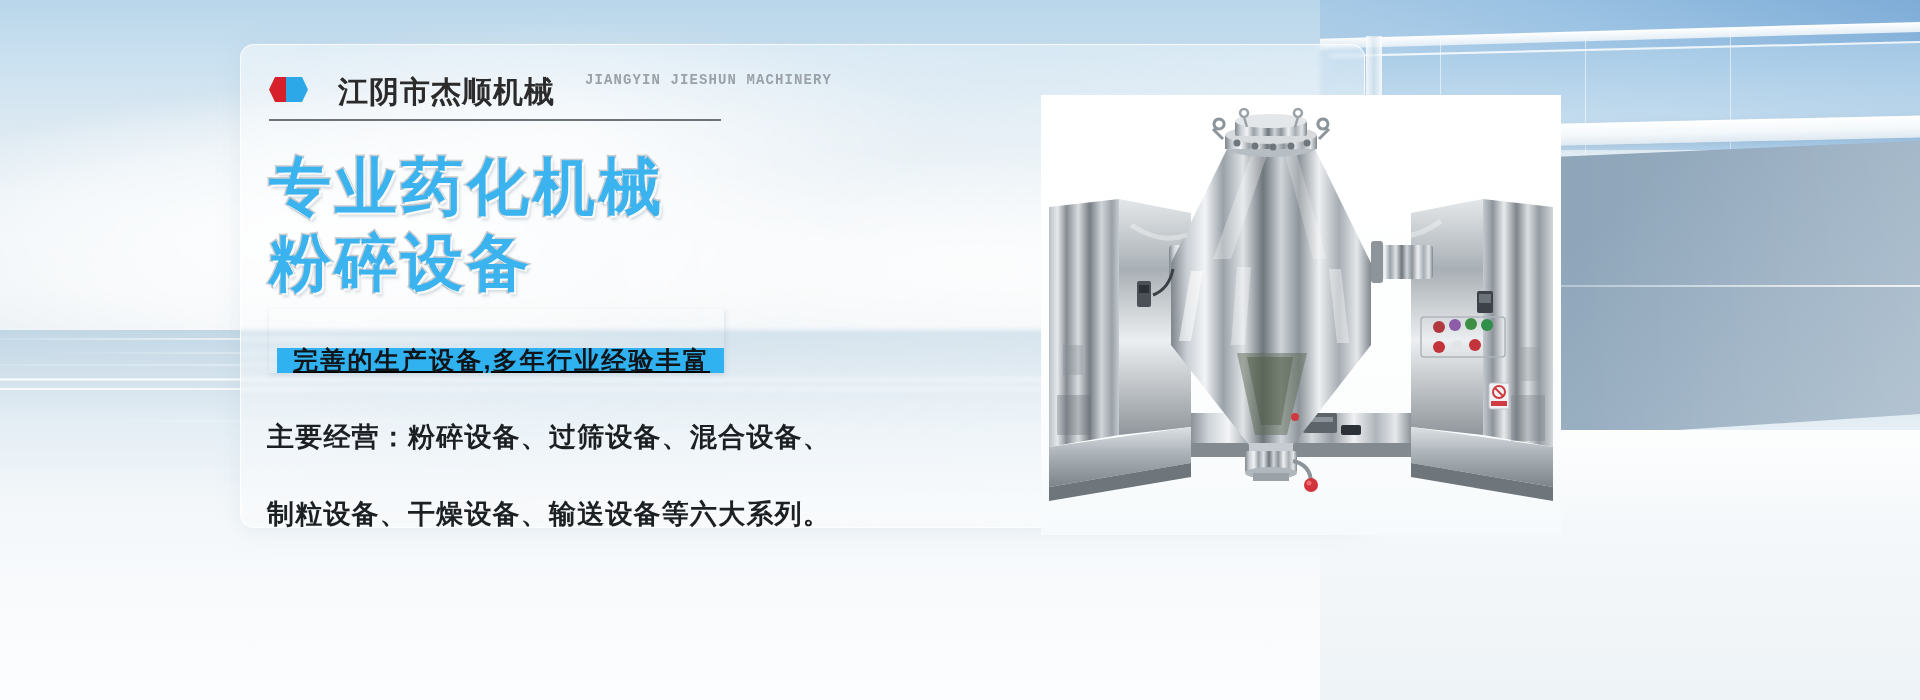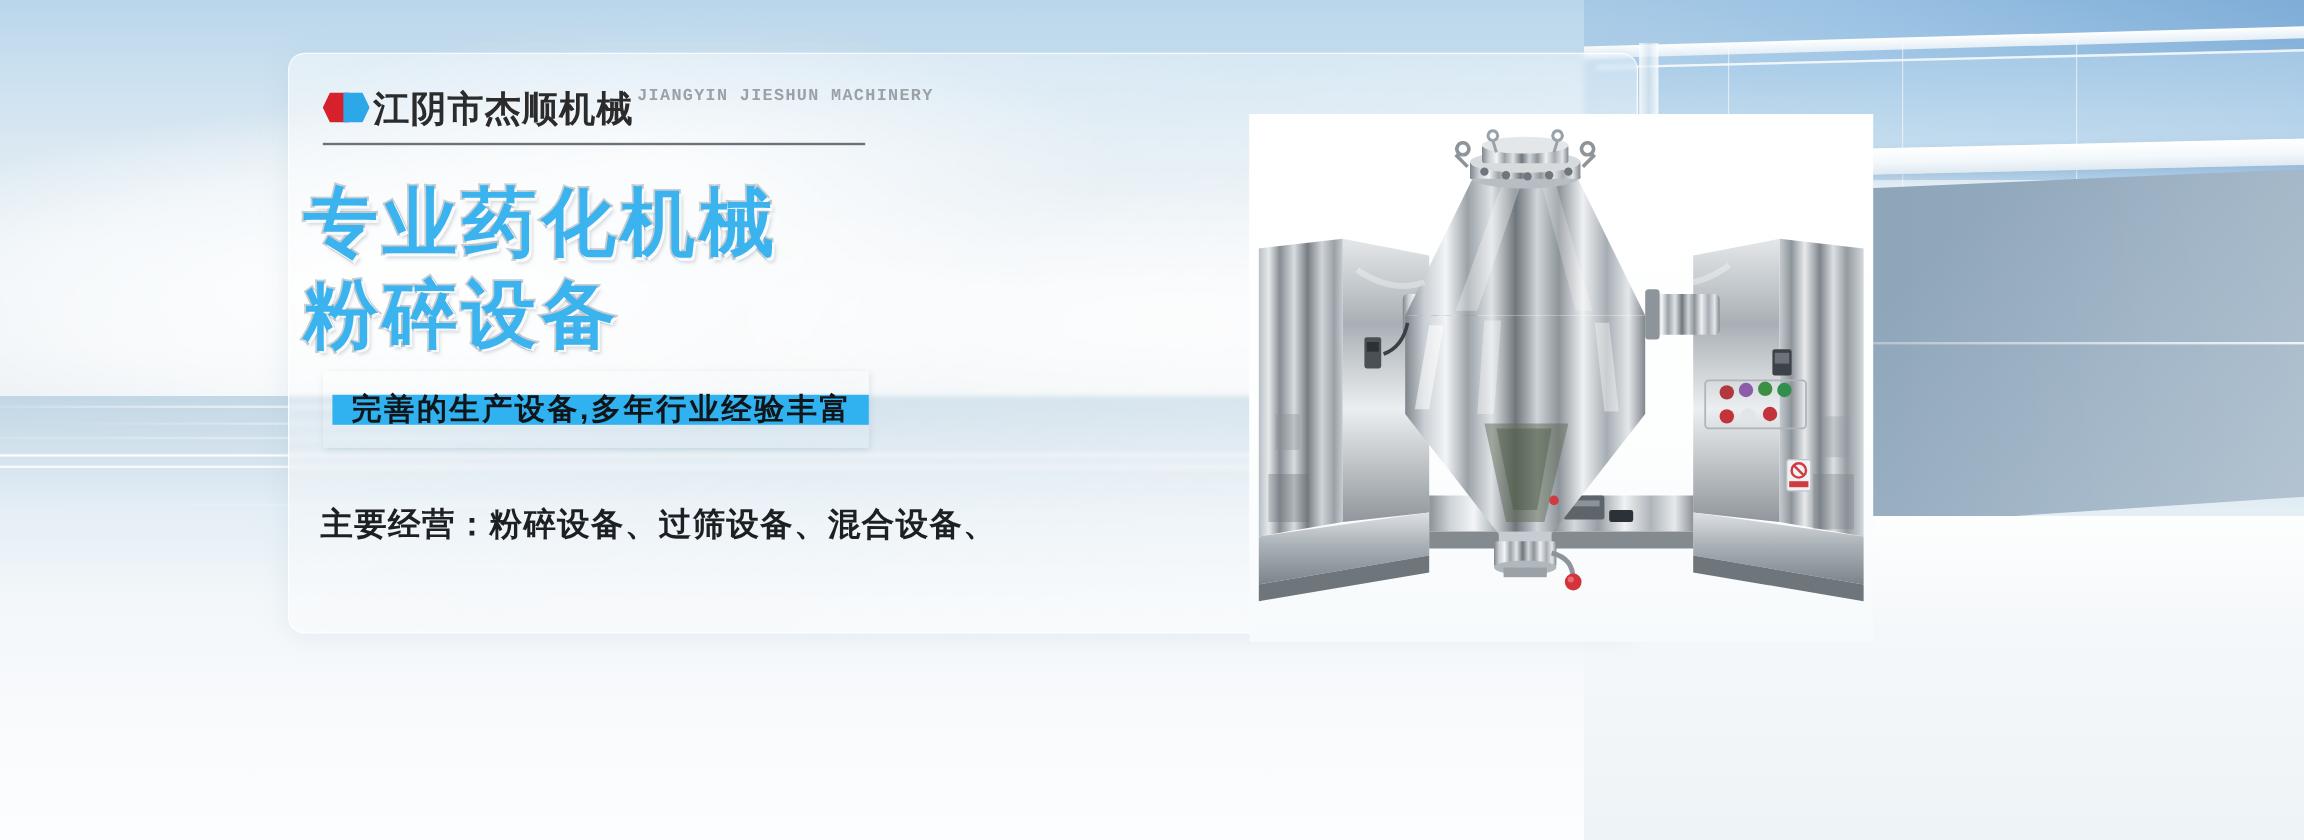--- a/index.html
+++ b/index.html
@@ -132,21 +132,21 @@
     background:linear-gradient(145deg, rgba(255,255,255,.50) 0%, rgba(255,255,255,.30) 45%, rgba(255,255,255,.42) 100%);
     border:1px solid rgba(255,255,255,.80);
     border-radius:14px;
     box-shadow:0 2px 24px rgba(150,175,195,.18);
     backdrop-filter:blur(2px);
   }
 
   
   .logo-row {
     position:absolute; left:28px; top:28px;
-    display:flex; align-items:flex-end; gap:3px;
+    display:flex; align-items:flex-end; gap:30px;
   }
   .logo-mark { display:flex; align-items:center; margin-bottom:5px; }
   .hexagon {
     width:22px; height:25px; display:block;
   }
   .hex-red  { margin-right:-5px; }
   .logo-cn {
     font-family:"Liberation Sans","DejaVu Sans",sans-serif;
     font-size:30px; font-weight:700; color:#2b2b2b;
     letter-spacing:1px; line-height:1;
@@ -156,42 +156,43 @@
     font-size:14px; font-weight:700; color:#9aa2a8;
     letter-spacing:1.1px; margin-bottom:20px; line-height:1;
   }
   .logo-rule {
     position:absolute; left:28px; top:74px; width:452px; height:2px;
     background:#6c7277;
   }
 
   
   .headline {
-    position:absolute; left:12px; top:104px;
+    position:absolute; left:28px; top:104px;
     font-family:"Liberation Sans","DejaVu Sans",sans-serif;
     font-weight:700;
     font-size:62px;
     line-height:1.22;
     letter-spacing:4px;
     color:#3bb3ef;
     -webkit-text-stroke:3px #c8cdd1;
     paint-order:stroke fill;
     text-shadow:
        2px 2px 0 rgba(255,255,255,.9),
        3px 4px 3px rgba(120,140,155,.30);
   }
   .headline .l1 { display:block; }
   .headline .l2 { display:block; }
 
   
   .slogan-bar {
     position:absolute; left:28px; top:264px;
     height:64px;
-    display:flex; align-items:center;
+    display:flex; align-items:flex-end;
     box-shadow:1px 2px 5px rgba(120,145,165,.22);
+    text-decoration:underline;
   }
   .slogan-accent { width:8px; background:#d3202f; }
   .slogan-body {
     background:#2fb2ef;
     display:flex; align-items:center;
     padding:0 14px 0 16px;
   }
   .slogan-text {
     font-family:"Liberation Sans","DejaVu Sans",sans-serif;
     font-size:25px; font-weight:700; color:#111418;
@@ -275,20 +276,21 @@
 
     <div class="slogan-bar">
       <div class="slogan-accent"></div>
       <div class="slogan-body">
         <div class="slogan-text">完善的生产设备,多年行业经验丰富</div>
       </div>
     </div>
 
     <div class="desc">
       <span>主要经营：粉碎设备、过筛设备、混合设备、</span>
+      <span>制粒设备、干燥设备、输送设备等六大系列。</span>
     </div>
 
     <div class="machine-wrap">
       <div class="machine-bg"></div>
       <svg class="machine-svg" width="520" height="440" viewBox="0 0 520 440">
         <defs>
           <linearGradient id="steelH" x1="0" y1="0" x2="1" y2="0">
             <stop offset="0%" stop-color="#7f868c"></stop>
             <stop offset="8%" stop-color="#c9cfd4"></stop>
             <stop offset="17%" stop-color="#f2f4f6"></stop>

